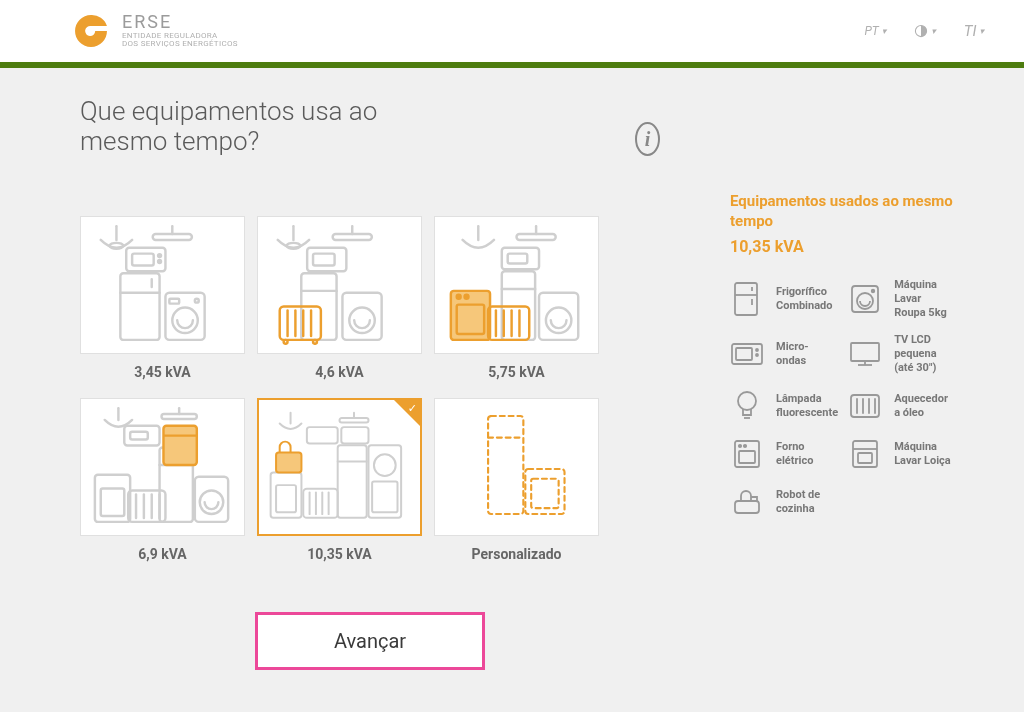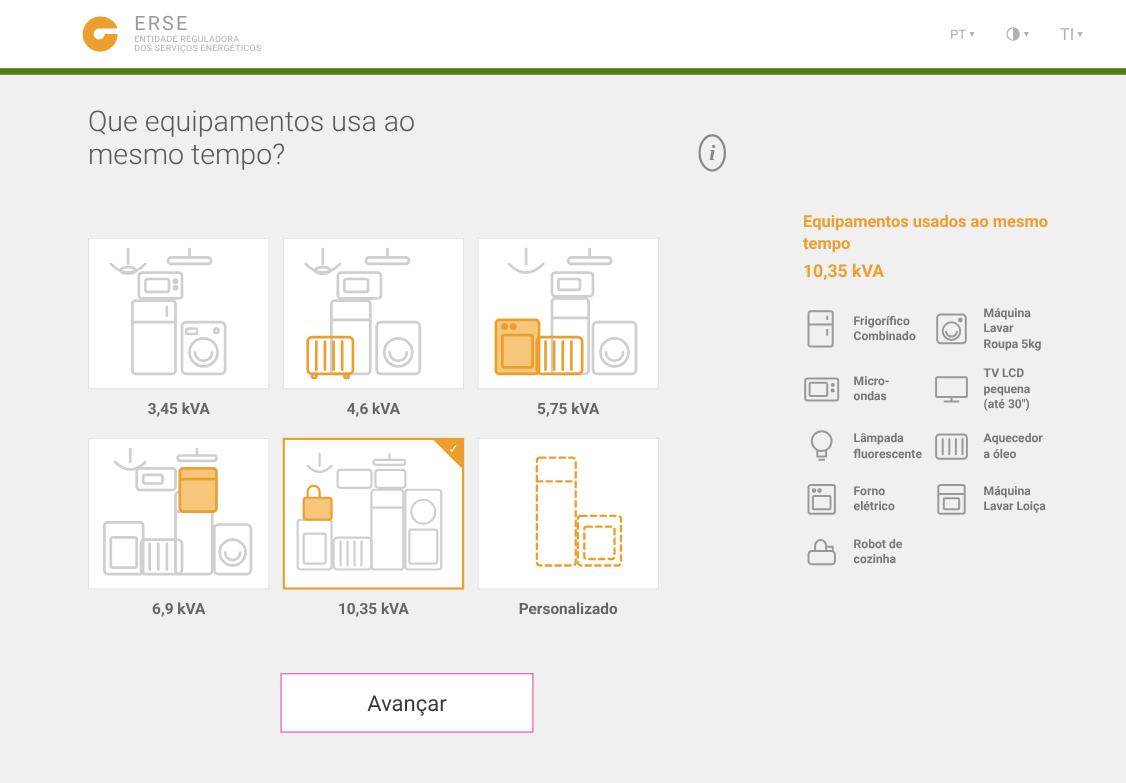--- a/index.html
+++ b/index.html
@@ -21,21 +21,21 @@
     padding: 0 40px 0 70px;
   }
   .logo-wrap { display: flex; align-items: center; gap: 10px; }
   .logo-e {
     width: 42px; height: 42px;
   }
   .logo-text { display:flex; flex-direction:column; line-height:1.05; }
   .logo-text .main { color:#9b9b9b; font-size:18px; letter-spacing:2px; font-weight:400;}
   .logo-text .sub { color:#b0b0b0; font-size:8px; letter-spacing:0.3px; }
   .top-right { display:flex; align-items:center; gap:28px; color:#b0b0b0; font-size:12px; }
-  .top-right .item { display:flex; align-items:center; gap:3px; }
+  .top-right .item { display:flex; align-items:center; gap:3px;font-style:italic; }
   .chev { font-size:9px; }
   .content {
     padding: 28px 70px 0 80px;
     display:flex;
     gap: 70px;
   }
   .left { flex: 0 0 580px; }
   .right { flex: 1; padding-top: 6px; }
   h1 {
     font-size: 26px;
@@ -115,21 +115,21 @@
     font-size:11px; font-weight:700; color:#777; line-height:1.25;
   }
   .advance-wrap {
     margin-top: 50px;
     display:flex;
     justify-content:center;
     width:580px;
     margin-left:80px;
   }
   .advance-btn {
-    background:#fff; border:1px solid #ec4899;
+    background:#fff; border:3px solid #ec4899;
     padding: 14px 0;
     width: 230px;
     text-align:center;
     font-size:20px;
     color:#3a3a3a;
     font-weight:400;
   }
   svg { display:block; }
 </style>
 </head>

